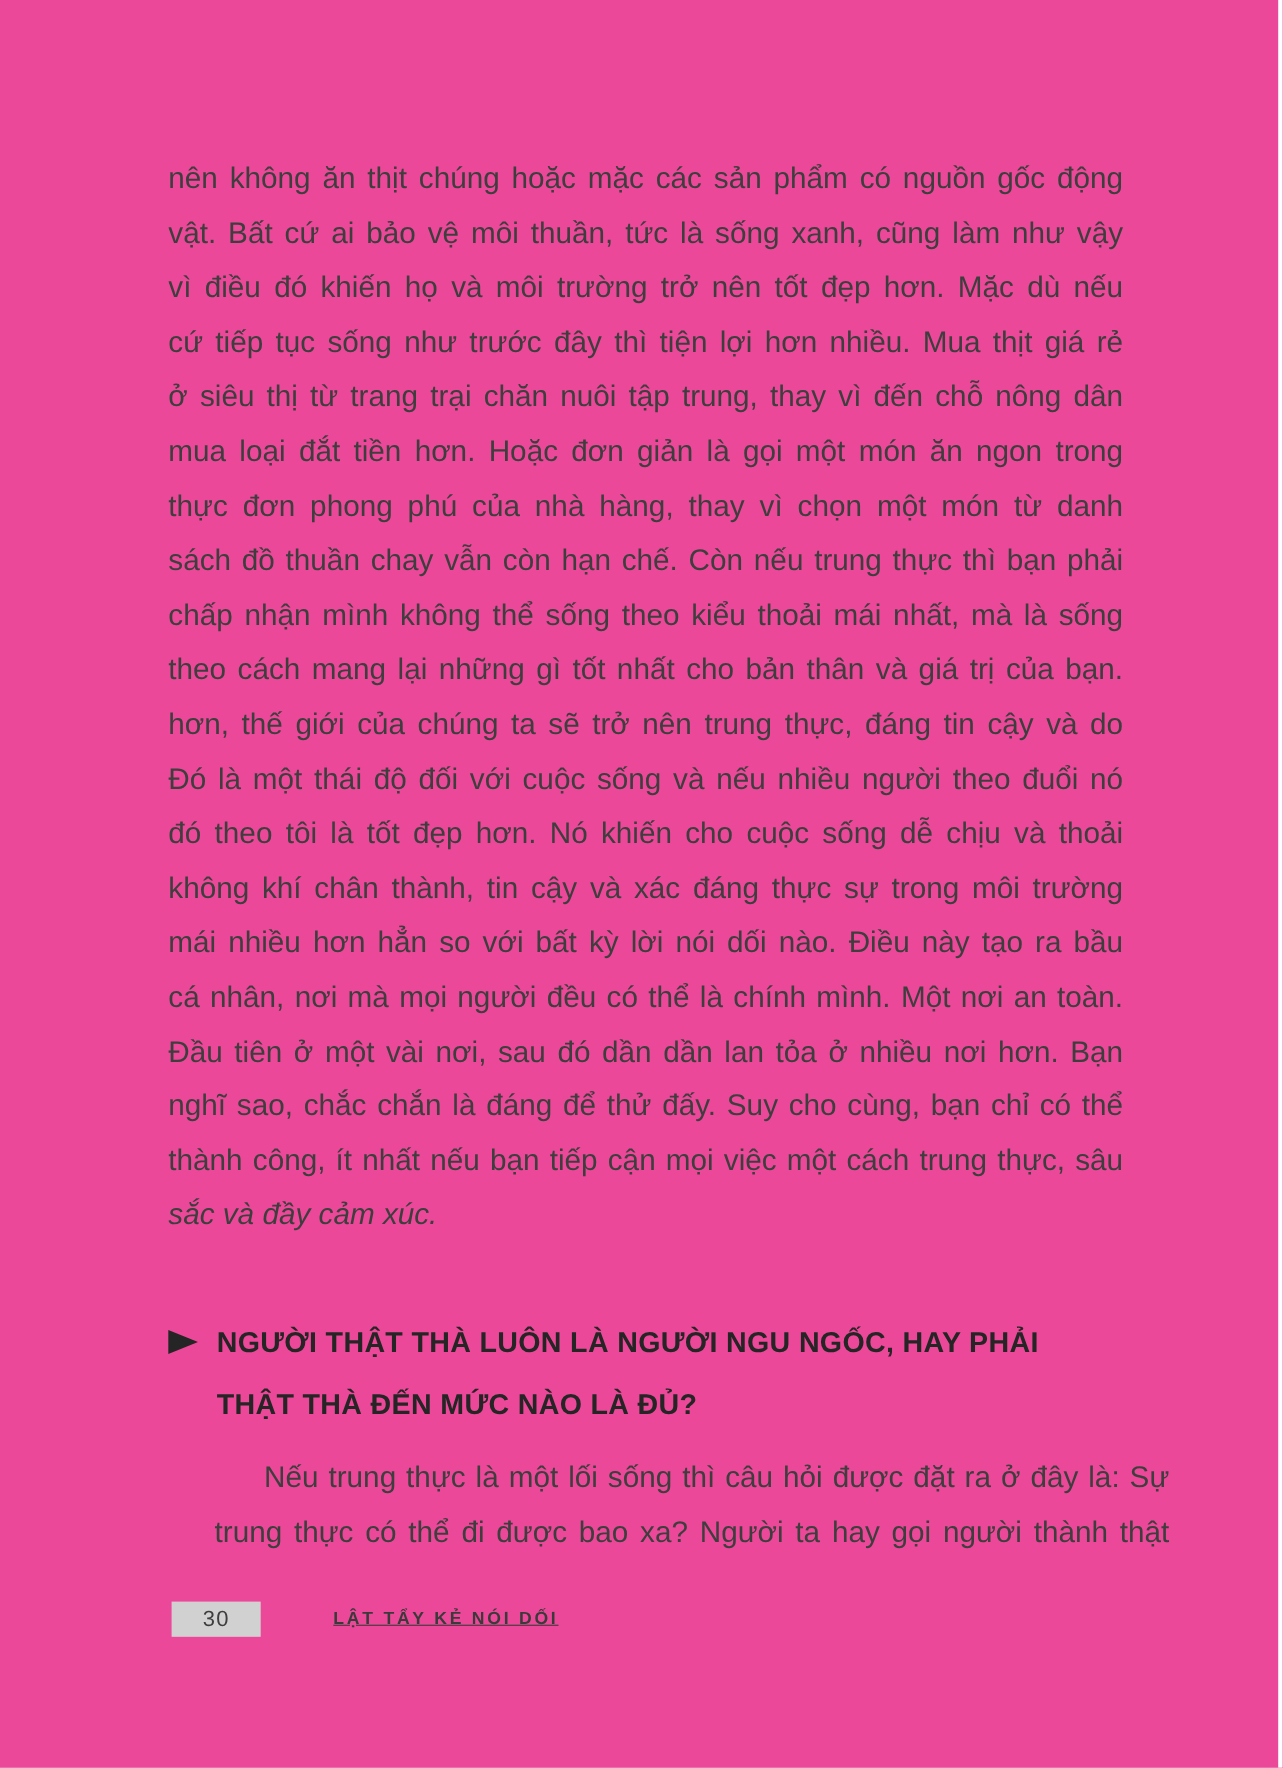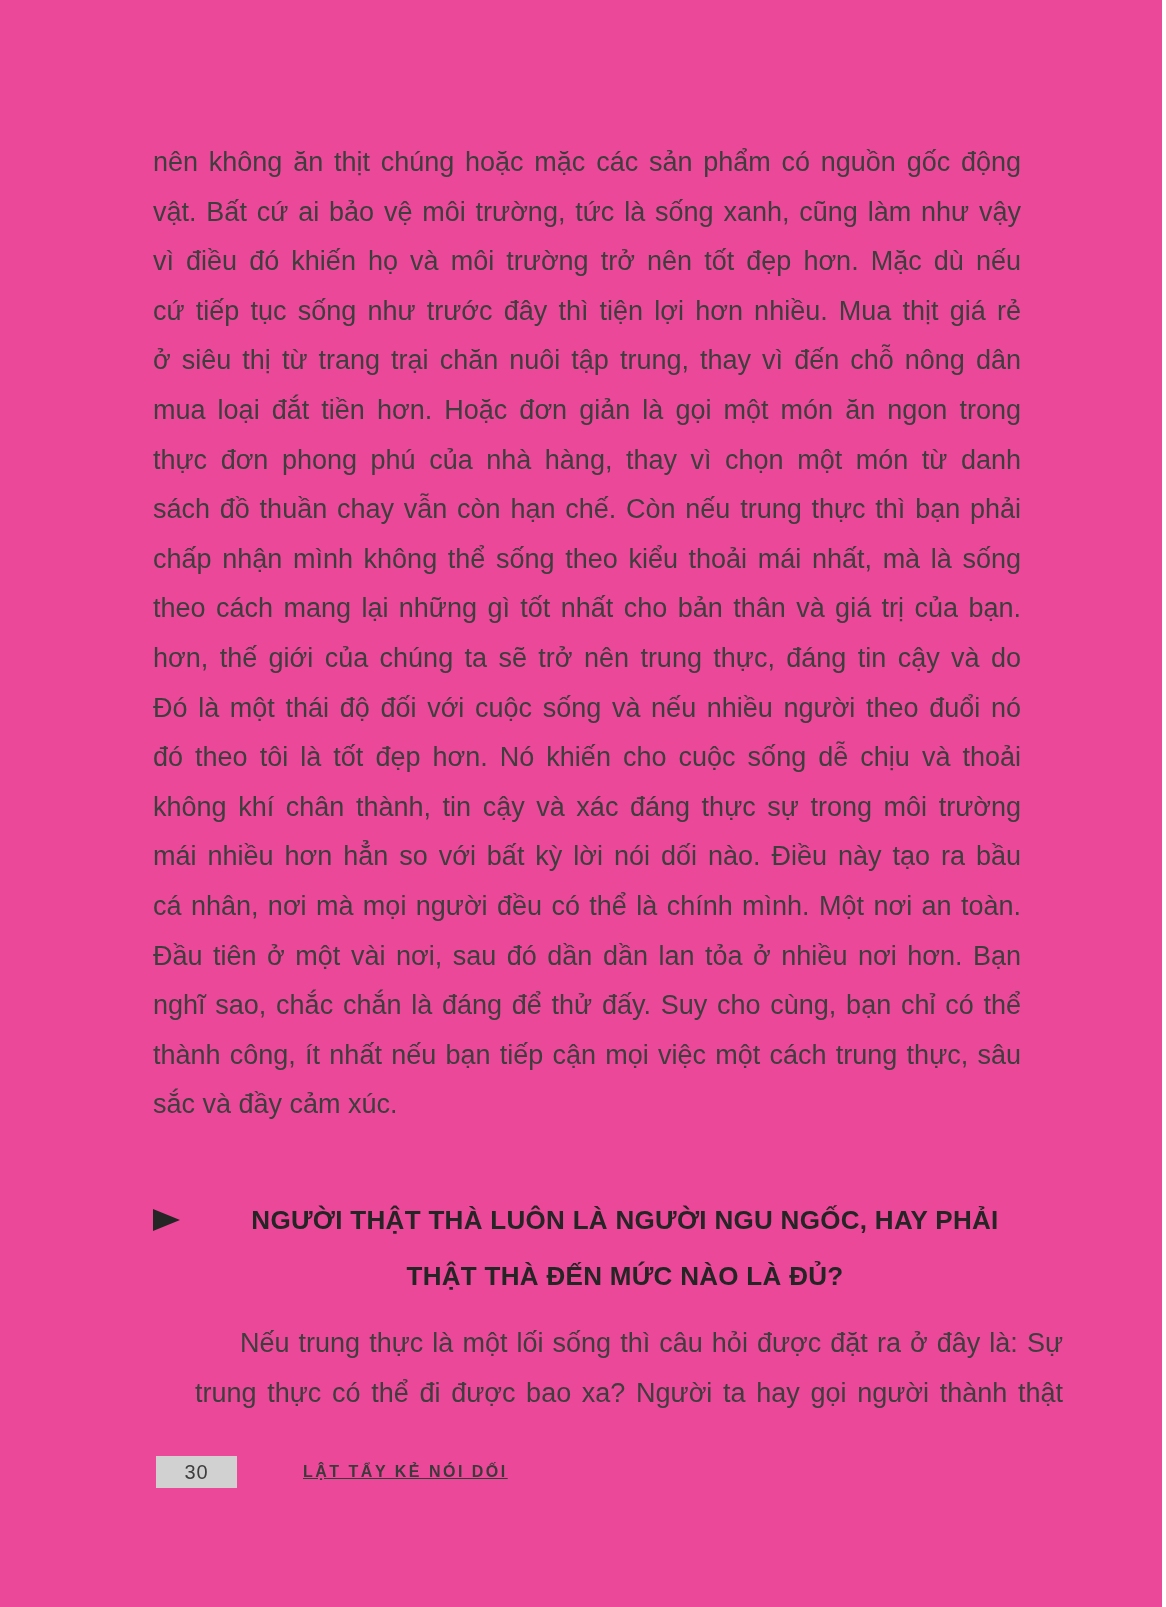--- a/index.html
+++ b/index.html
@@ -29,20 +29,21 @@
   .jline {
     text-align: justify;
     text-align-last: justify;
     white-space: normal;
     height: 49.6px;
     overflow: hidden;
   }
   .jline.lastline {
     text-align: left;
     text-align-last: left;
+    font-style: italic;
   }
   .jline.indent { text-indent: 45px; }
 
   
   .heading {
     position: absolute;
     left: 153px;
     top: 1192px;
     width: 900px;
     display: flex;
@@ -64,21 +65,21 @@
     border-top: 11px solid transparent;
     border-bottom: 11px solid transparent;
   }
   .h-lines {
     flex: 1 1 auto;
     font-size: 26px;
     font-weight: 700;
     line-height: 56px;
     letter-spacing: 0.3px;
   }
-  .hline { height: 56px; text-align: center; }
+  .hline { height: 56px; }
 
   
   .pagenum {
     position: absolute;
     left: 156px;
     top: 1456px;
     width: 81px;
     height: 32px;
     background: #d1d1d1;
     color: #3e3e3e;
@@ -102,21 +103,21 @@
     text-decoration: underline;
   }
 </style>
 </head>
 <body>
 
 <div class="page">
 
   <div class="para para1">
     <div class="jline">nên không ăn thịt chúng hoặc mặc các sản phẩm có nguồn gốc động</div>
-    <div class="jline">vật. Bất cứ ai bảo vệ môi trường, tức là sống xanh, cũng làm như vậy</div>
+    <div class="jline">vật. Bất cứ ai bảo vệ môi thuần, tức là sống xanh, cũng làm như vậy</div>
     <div class="jline">vì điều đó khiến họ và môi trường trở nên tốt đẹp hơn. Mặc dù nếu</div>
     <div class="jline">cứ tiếp tục sống như trước đây thì tiện lợi hơn nhiều. Mua thịt giá rẻ</div>
     <div class="jline">ở siêu thị từ trang trại chăn nuôi tập trung, thay vì đến chỗ nông dân</div>
     <div class="jline">mua loại đắt tiền hơn. Hoặc đơn giản là gọi một món ăn ngon trong</div>
     <div class="jline">thực đơn phong phú của nhà hàng, thay vì chọn một món từ danh</div>
     <div class="jline">sách đồ thuần chay vẫn còn hạn chế. Còn nếu trung thực thì bạn phải</div>
     <div class="jline">chấp nhận mình không thể sống theo kiểu thoải mái nhất, mà là sống</div>
     <div class="jline">theo cách mang lại những gì tốt nhất cho bản thân và giá trị của bạn.</div>
     <div class="jline">hơn, thế giới của chúng ta sẽ trở nên trung thực, đáng tin cậy và do</div>
     <div class="jline">Đó là một thái độ đối với cuộc sống và nếu nhiều người theo đuổi nó</div>

